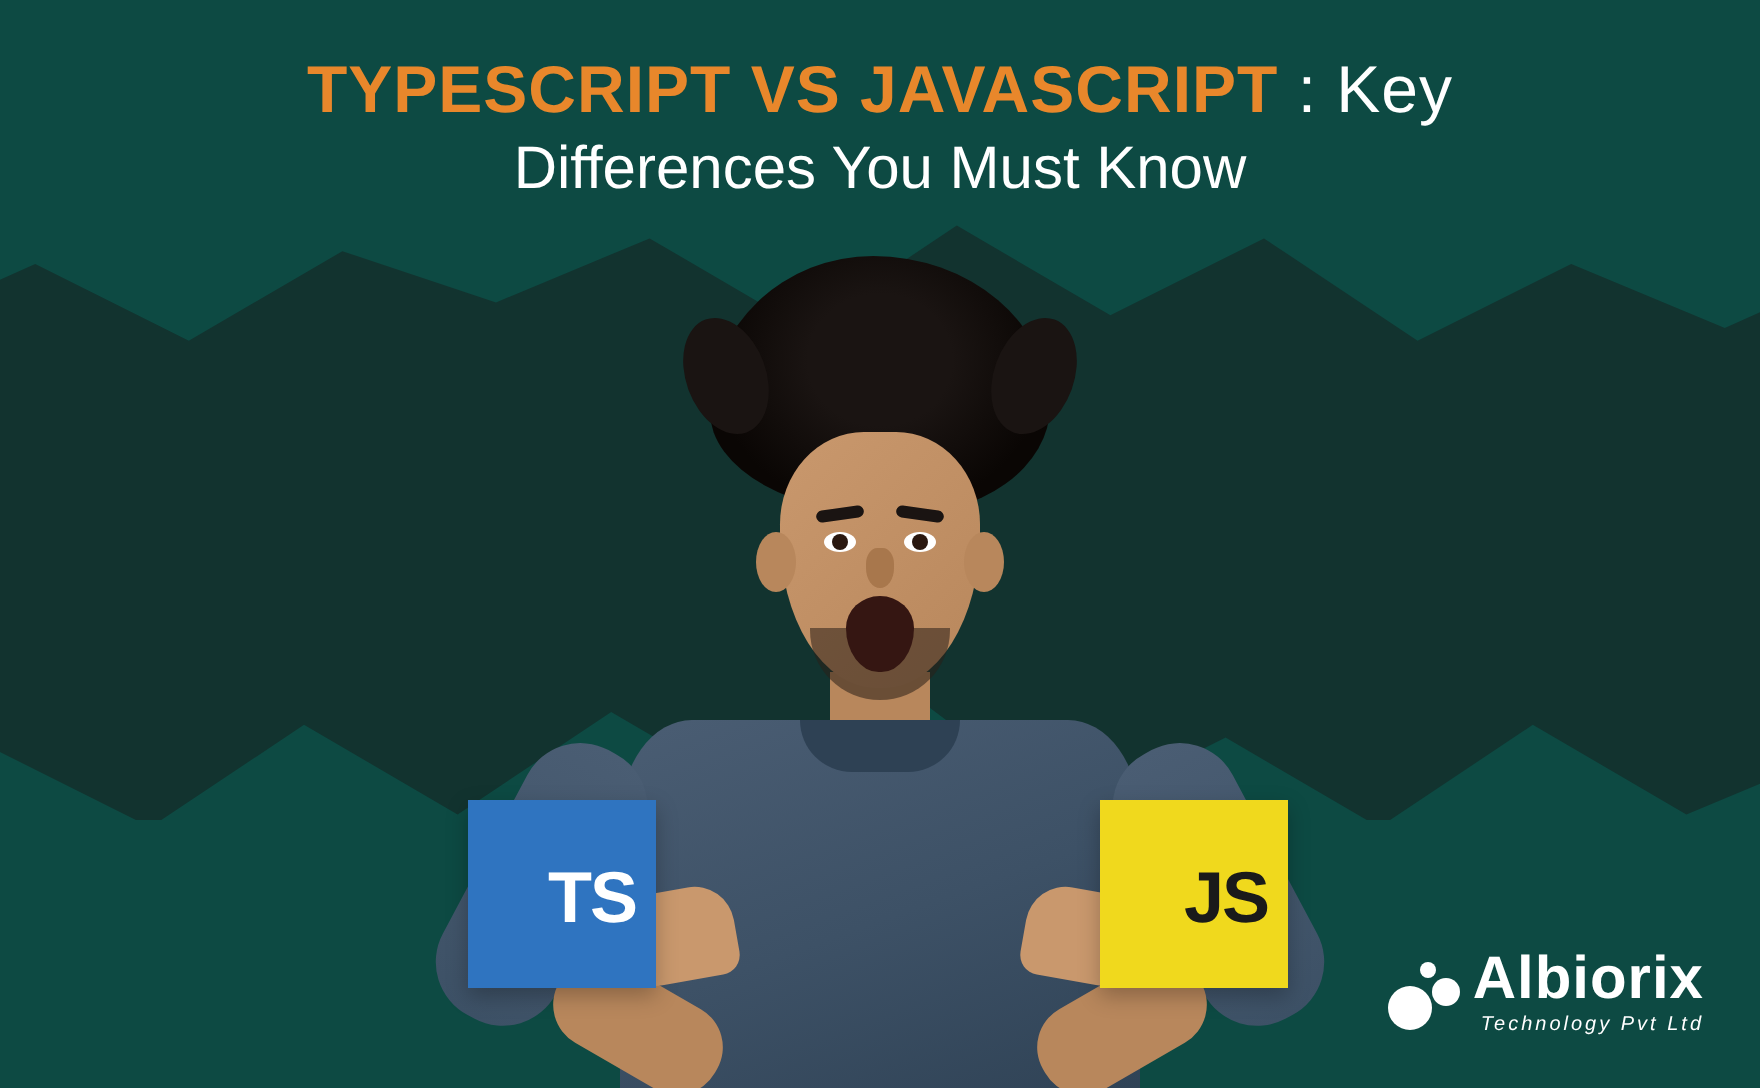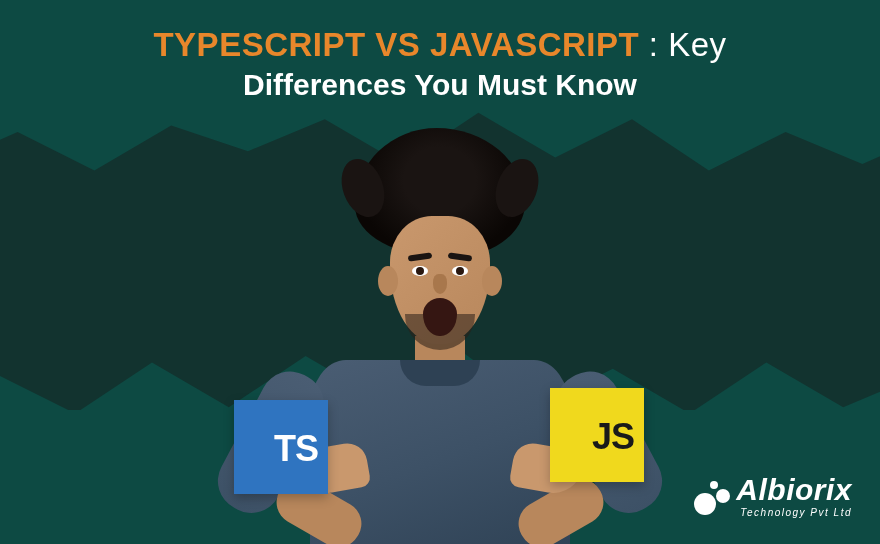--- a/index.html
+++ b/index.html
@@ -59,21 +59,21 @@
     }
     .title-line1 {
       font-size: 33px;
       font-weight: 700;
       letter-spacing: 0.5px;
     }
     .title-orange { color: #e8872b; margin-top: 36px; }
     .title-white { color: #ffffff; font-weight: 400; }
     .title-line2 {
       font-size: 30px;
-      font-weight: 700;
+      font-weight: 400;
       color: #ffffff;
       margin-top: 4px;
     }
     .person {
       position: absolute;
       left: 50%;
       top: 128px;
       transform: translateX(-50%);
       width: 360px;
       height: 416px;
@@ -257,21 +257,21 @@
     }
     .ts-card {
       background: #2f74c0;
       color: #ffffff;
       top: 400px;
       left: 234px;
     }
     .js-card {
       background: #f0d91d;
       color: #1a1a1a;
-      top: 388px;
+      top: 400px;
       left: 550px;
     }
     .brand {
       position: absolute;
       bottom: 26px;
       right: 28px;
       z-index: 30;
       display: flex;
       align-items: center;
       gap: 4px;
@@ -289,21 +289,20 @@
     .bd2 { width: 14px; height: 14px; top: 12px; right: 2px; }
     .bd3 { width: 22px; height: 22px; top: 16px; left: 2px; }
     .brand-text {
       display: flex;
       flex-direction: column;
       color: #fff;
     }
     .brand-name {
       font-size: 30px;
       font-weight: 700;
-      font-style: italic;
       line-height: 1;
       letter-spacing: 0.5px;
     }
     .brand-sub {
       font-size: 10px;
       font-style: italic;
       letter-spacing: 1.5px;
       margin-left: 4px;
       margin-top: 2px;
     }

